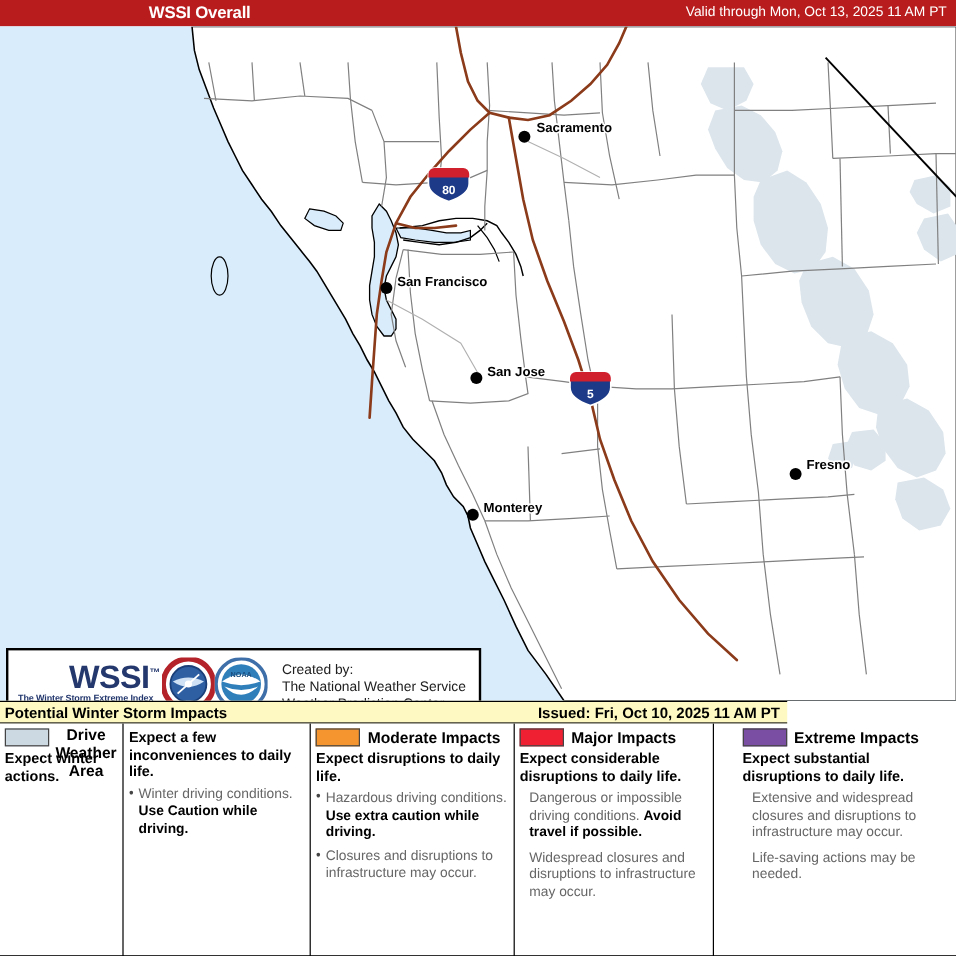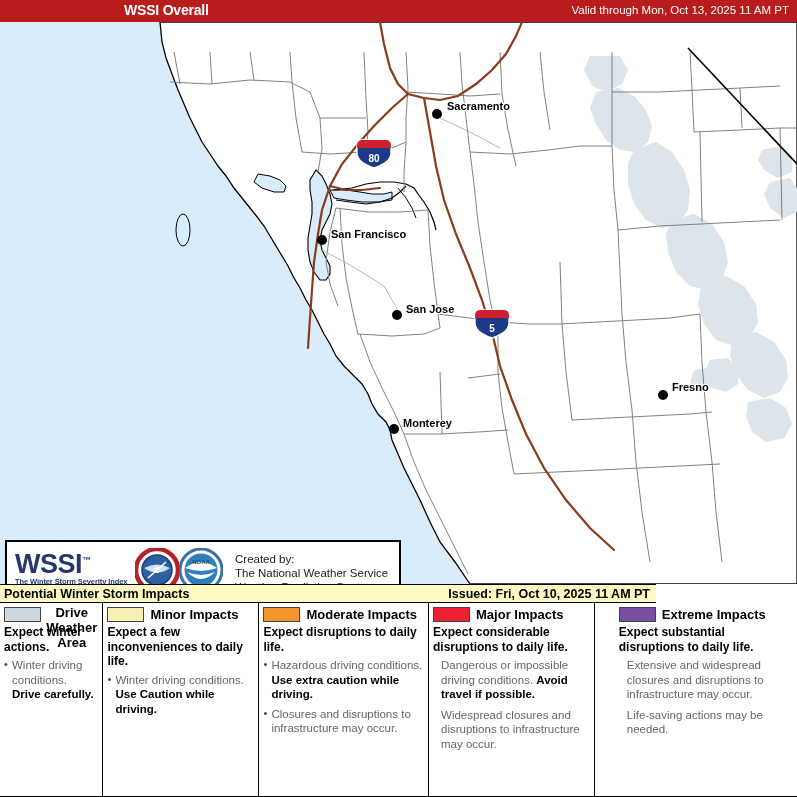--- a/index.html
+++ b/index.html
@@ -65,21 +65,21 @@
     background: #ffffff;
     border: 2px solid #000000;
   }
   .wssi-logo {
     position: absolute; left: 8px; top: 4px;
     width: 118px; height: 52px;
   }
   .wssi-word {
     font-family: "Liberation Sans", sans-serif;
     font-size: 27px; font-weight: bold; letter-spacing: -0.5px;
-    color: #24386e; line-height: 28px;
+    color: #24386e; line-height: 28px; text-align: right;
   }
   .wssi-tm { font-size: 9px; vertical-align: super; }
   .wssi-sub {
     font-size: 7.5px; font-weight: bold; color: #24386e;
     letter-spacing: -0.1px; margin-top: -1px;
   }
 
   .seal { position: absolute; top: 6px; width: 44px; height: 44px; }
   .seal-nws { left: 128px; }
   .seal-noaa { left: 172px; }
@@ -341,21 +341,21 @@
         <text class="city-label" x="403" y="405">Monterey</text>
 
         <circle class="city-dot" cx="663" cy="373" r="5"></circle>
         <text class="city-label" x="672" y="369">Fresno</text>
       </g>
     </svg>
 
     <div class="logo-panel">
       <div class="wssi-logo">
         <div class="wssi-word"><span>WSSI</span><span class="wssi-tm">™</span></div>
-        <div class="wssi-sub">The Winter Storm Severity Index</div>
+        <div class="wssi-sub">The Winter Storm Extreme Index</div>
 
       </div>
 
       <svg class="seal seal-nws" viewBox="0 0 44 44">
         <circle cx="22" cy="22" r="21" fill="#ffffff" stroke="#b4232a" stroke-width="4.5"></circle>
         <circle cx="22" cy="22" r="15" fill="#2e5fa3" stroke="#1a3f78" stroke-width="1.5"></circle>
         <path d="M9 20 q13 -7 26 0 q-13 9 -26 0 z" fill="#cfe2f5"></path>
         <path d="M13 30 L31 14" stroke="#ffffff" stroke-width="1.6"></path>
         <circle cx="22" cy="22" r="3" fill="#ffffff"></circle>
       </svg>
@@ -382,29 +382,22 @@
     <div class="strip-right">Issued: Fri, Oct 10, 2025 11 AM PT</div>
   </div>
 
   <div class="legend" id="legend">
       <div class="legend-col col-0">
         <div class="legend-head">
           <span class="swatch" style="background: rgb(204, 216, 226);"></span>
           <span class="legend-title wrap">Drive Weather Area</span>
         </div>
         <div class="legend-intro">Expect winter actions.</div>
-        <ul class="bullets">
-          <li>Winter driving conditions. <b>Drive carefully.</b></li>
-        </ul>
       </div>
       <div class="legend-col col-1">
-        <div class="legend-head">
-          <span class="swatch" style="background: rgb(247, 240, 180);"></span>
-          <span class="legend-title">Minor Impacts</span>
-        </div>
         <div class="legend-intro">Expect a few inconveniences to daily life.</div>
         <ul class="bullets">
           <li>Winter driving conditions. <b>Use Caution while driving.</b></li>
         </ul>
       </div>
       <div class="legend-col col-2">
         <div class="legend-head">
           <span class="swatch" style="background: rgb(244, 149, 47);"></span>
           <span class="legend-title">Moderate Impacts</span>
         </div>

